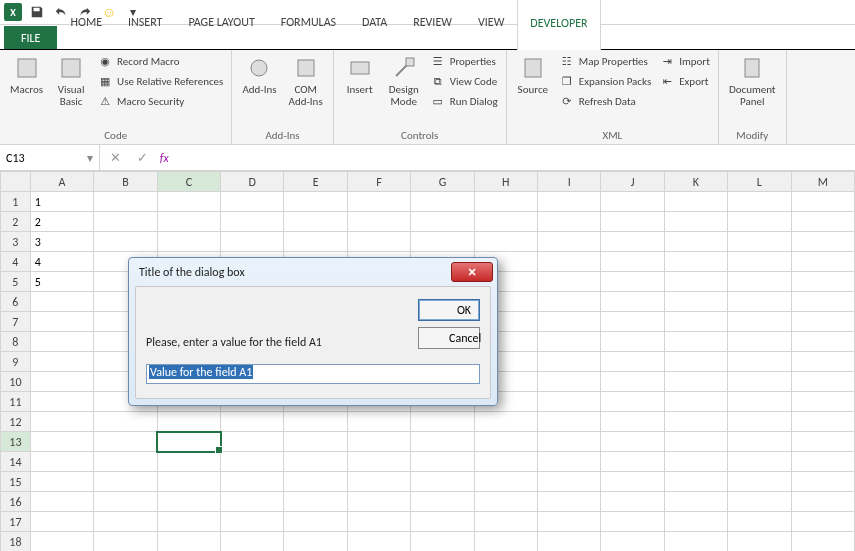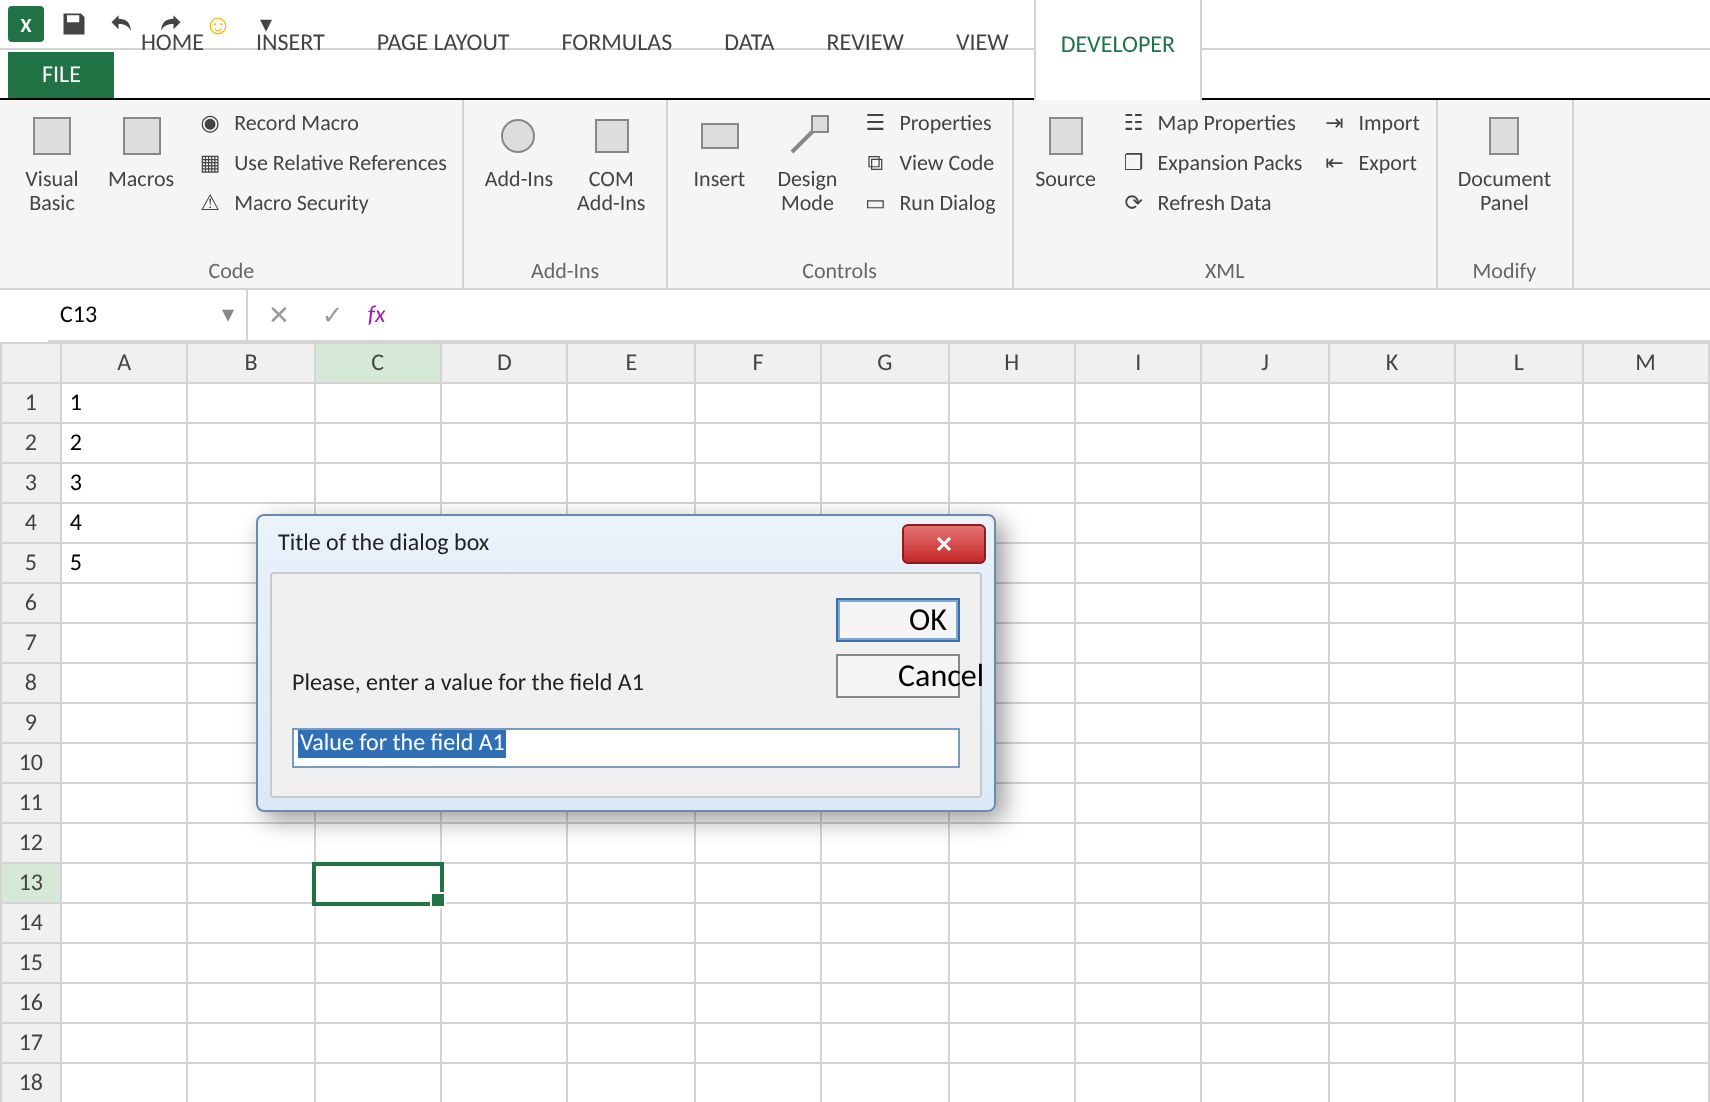--- a/index.html
+++ b/index.html
@@ -24,21 +24,21 @@
 .group-body { flex: 1; display: flex; gap: 4px; align-items: flex-start; }
 .group-label { text-align: center; font-size: 11px; color: #666; padding: 2px 0; }
 .big-btn { display: flex; flex-direction: column; align-items: center; justify-content: flex-start; padding: 2px 4px; cursor: pointer; min-width: 40px; }
 .big-btn .icon-ph { width: 28px; height: 28px; margin-bottom: 2px; display: flex; align-items: center; justify-content: center; }
 .big-btn .label { font-size: 11px; text-align: center; line-height: 1.1; color: #444; }
 .sm-btn { display: flex; align-items: center; gap: 4px; font-size: 11px; color: #444; padding: 1px 2px; cursor: pointer; white-space: nowrap; }
 .sm-btn .icon-ph { width: 16px; height: 16px; display: flex; align-items: center; justify-content: center; }
 .col { display: flex; flex-direction: column; gap: 2px; }
 
 
-.formula-row { height: 26px; border-bottom: 1px solid #d4d4d4; display: flex; align-items: stretch; margin-left: 24px; }
+.formula-row { height: 26px; border-bottom: 1px solid #d4d4d4; display: flex; align-items: stretch; }
 .name-box { width: 100px; border-right: 1px solid #d4d4d4; display: flex; align-items: center; padding: 0 6px; justify-content: space-between; font-size: 12px; }
 .name-box .dd { color: #888; }
 .fx-area { flex: 1; display: flex; align-items: center; padding: 0 6px; gap: 8px; }
 .fx-btn { color: #999; font-size: 13px; padding: 0 4px; }
 .fx-label { font-style: italic; color: #a21caf; }
 
 
 .grid-wrap { position: relative; }
 table.grid { border-collapse: collapse; table-layout: fixed; }
 table.grid th, table.grid td { border: 1px solid #d4d4d4; font-size: 12px; font-weight: normal; background: #fff; }
@@ -52,21 +52,21 @@
 td.sel-cell::after { content: ""; position: absolute; right: -3px; bottom: -3px; width: 6px; height: 6px; background: #217346; border: 1px solid #fff; }
 
 
 .dialog { position: absolute; left: 128px; top: 257px; width: 370px; background: linear-gradient(#eaf2fb,#dbe9f7); border: 1px solid #6b8aad; border-radius: 4px; box-shadow: 4px 4px 12px rgba(0,0,0,0.4); }
 .dlg-title { height: 28px; display: flex; align-items: center; justify-content: space-between; padding: 0 4px 0 10px; font-size: 12px; color: #222; }
 .dlg-close { width: 42px; height: 20px; background: linear-gradient(#e57373,#c62828); border: 1px solid #8a1c1c; border-radius: 3px; color: #fff; display: flex; align-items: center; justify-content: center; font-weight: bold; font-size: 11px; cursor: pointer; }
 .dlg-body { background: #f0f0f0; margin: 0 6px 6px 6px; border: 1px solid #c9c9c9; padding: 12px 10px 14px 10px; border-radius: 2px; }
 .dlg-row1 { display: flex; justify-content: space-between; align-items: flex-end; }
 .dlg-msg { font-size: 12px; color: #222; padding-top: 2px; }
 .dlg-btns { display: flex; flex-direction: column; gap: 6px; }
-.dlg-btn { width: 62px; height: 22px; background: #f5f5f5; border: 1px solid #888; font-size: 16px; cursor: pointer; padding-left: 30px; }
+.dlg-btn { width: 62px; height: 22px; background: #f5f5f5; border: 1px solid #888; font-size: 12px; cursor: pointer; padding-left: 30px; }
 .dlg-btn.default { border: 1px solid #3b6ea5; box-shadow: 0 0 0 1px #7fa7d4 inset; }
 .dlg-input { margin-top: 15px; width: 100%; height: 20px; border: 1px solid #7a9ac0; background: #fff; padding: 0 2px; font-size: 12px; }
 .dlg-input .seltext { background: #2f6fb6; color: #fff; padding: 0 1px; }
 
 svg { fill: currentColor; }
 </style>
 </head>
 <body>
 
 <div class="titlebar">
@@ -105,30 +105,30 @@
 <div class="ribbon">
 
   <div class="group">
     <div class="group-body">
       <div class="big-btn">
         <div class="icon-ph">
             <svg viewBox="0 0 24 24" width="24" height="24">
               <rect x="3" y="3" width="18" height="18" fill="#ddd" stroke="#888"></rect>
             </svg>
           </div>
+        <div class="label">Macros</div>
+      </div>
+      <div class="big-btn">
+        <div class="icon-ph">
+            <svg viewBox="0 0 24 24" width="24" height="24">
+              <rect x="3" y="3" width="18" height="18" fill="#ddd" stroke="#888"></rect>
+            </svg>
+          </div>
         <div class="label" style="white-space:pre-line">Visual
 Basic</div>
-      </div>
-      <div class="big-btn">
-        <div class="icon-ph">
-            <svg viewBox="0 0 24 24" width="24" height="24">
-              <rect x="3" y="3" width="18" height="18" fill="#ddd" stroke="#888"></rect>
-            </svg>
-          </div>
-        <div class="label">Macros</div>
       </div>
       <div class="col">
         <div class="sm-btn">
             <span class="icon-ph">◉</span>
             <span>Record Macro</span>
           </div>
         <div class="sm-btn">
             <span class="icon-ph">▦</span>
             <span>Use Relative References</span>
           </div>

